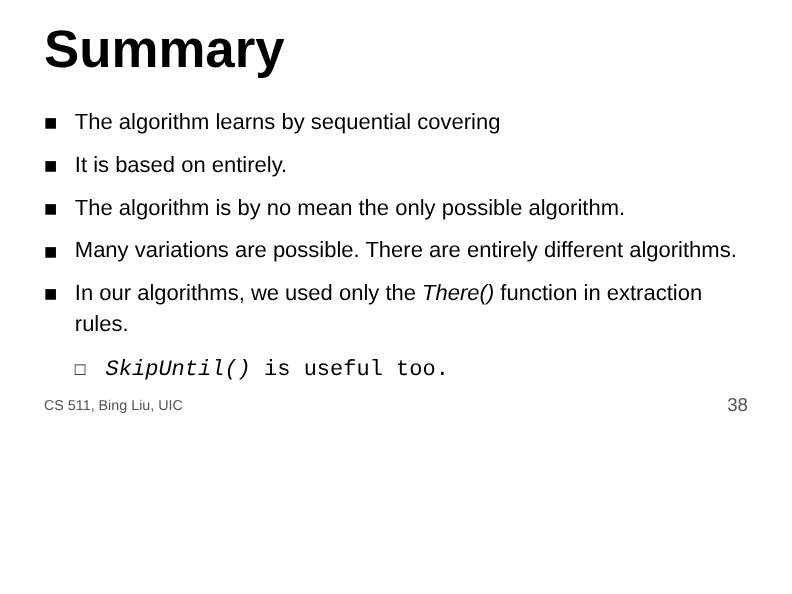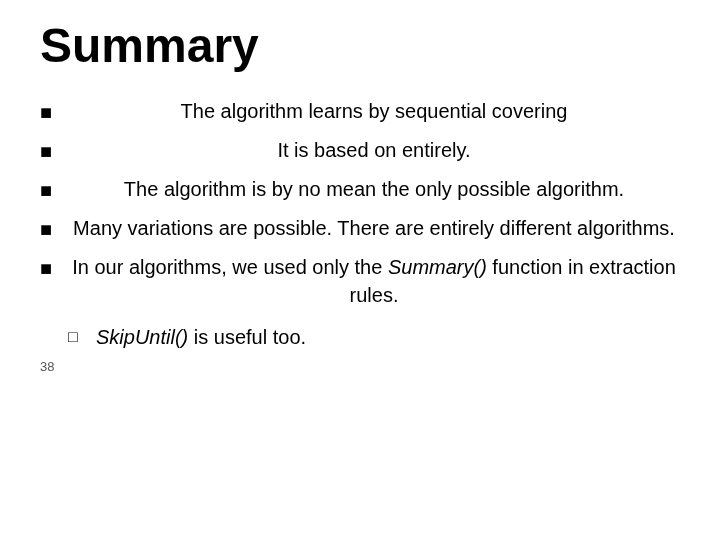--- a/index.html
+++ b/index.html
@@ -59,21 +59,20 @@
     }
 
     .bullet-marker {
       min-width: 28px;
       font-size: 20px;
       margin-top: 1px;
     }
 
     .bullet-text {
       flex: 1;
-      text-align: center;
     }
 
     .sub-bullet-list {
       list-style: none;
       padding: 0;
       margin: 4px 0 0 28px;
     }
 
     .sub-bullet-item {
       display: flex;
@@ -85,20 +84,21 @@
 
     .sub-bullet-marker {
       min-width: 28px;
       font-size: 16px;
       margin-top: 3px;
     }
 
     .sub-bullet-text {
       flex: 1;
       font-style: italic;
+      font-family: Liberation Mono, monospace;
     }
 
     .sub-bullet-text .normal {
       font-style: normal;
     }
 
     .italic-text {
       font-style: italic;
     }
 
@@ -111,21 +111,21 @@
       padding-top: 6px;
       border-top: none;
     }
 
     .footer-left {
       font-size: 13px;
       color: #555555;
     }
 
     .footer-right {
-      font-size: 13px;
+      font-size: 17px;
       color: #555555;
     }
   </style>
 </head>
 <body>
 
 <div class="slide-container">
   <h1 class="slide-title">Summary</h1>
 
   <div class="content-area">
@@ -147,32 +147,33 @@
       </li>
 
       <li class="bullet-item">
         <span class="bullet-marker">■</span>
         <span class="bullet-text">Many variations are possible. There are entirely different algorithms.</span>
       </li>
 
       <li class="bullet-item">
         <span class="bullet-marker">■</span>
         <span class="bullet-text">
-          <span>In our algorithms, we used only the </span><span class="italic-text">Summary()</span><span> function in extraction rules.</span>
+          <span>In our algorithms, we used only the </span><span class="italic-text">There()</span><span> function in extraction rules.</span>
         </span>
       </li>
 
     </ul>
 
     <ul class="sub-bullet-list">
       <li class="sub-bullet-item">
         <span class="sub-bullet-marker">□</span>
         <span class="sub-bullet-text">
           <span class="italic-text">SkipUntil()</span><span class="normal"> is useful too.</span>
         </span>
       </li>
     </ul>
   </div>
 
   <div class="footer">
+    <span class="footer-left">CS 511, Bing Liu, UIC</span>
     <span class="footer-right">38</span>
   </div>
 </div>
 
 </body></html>

